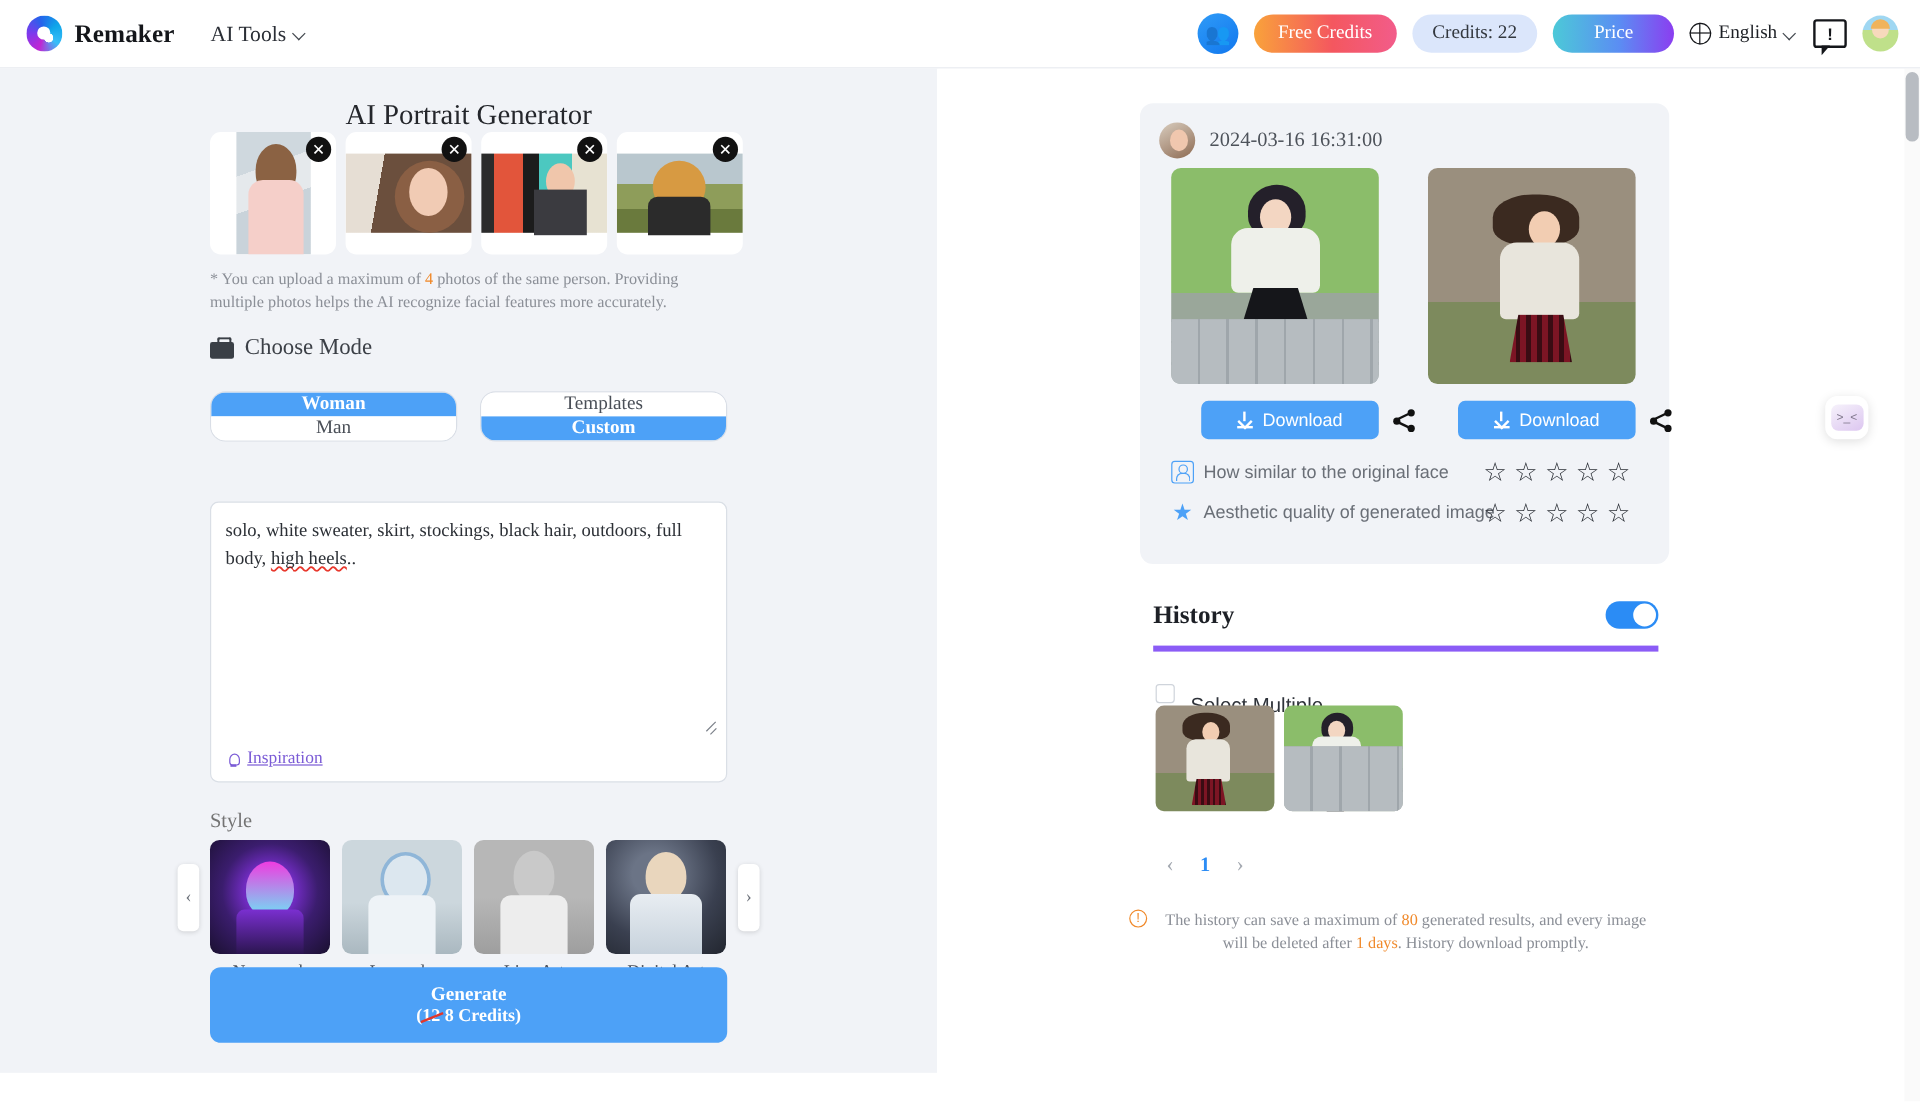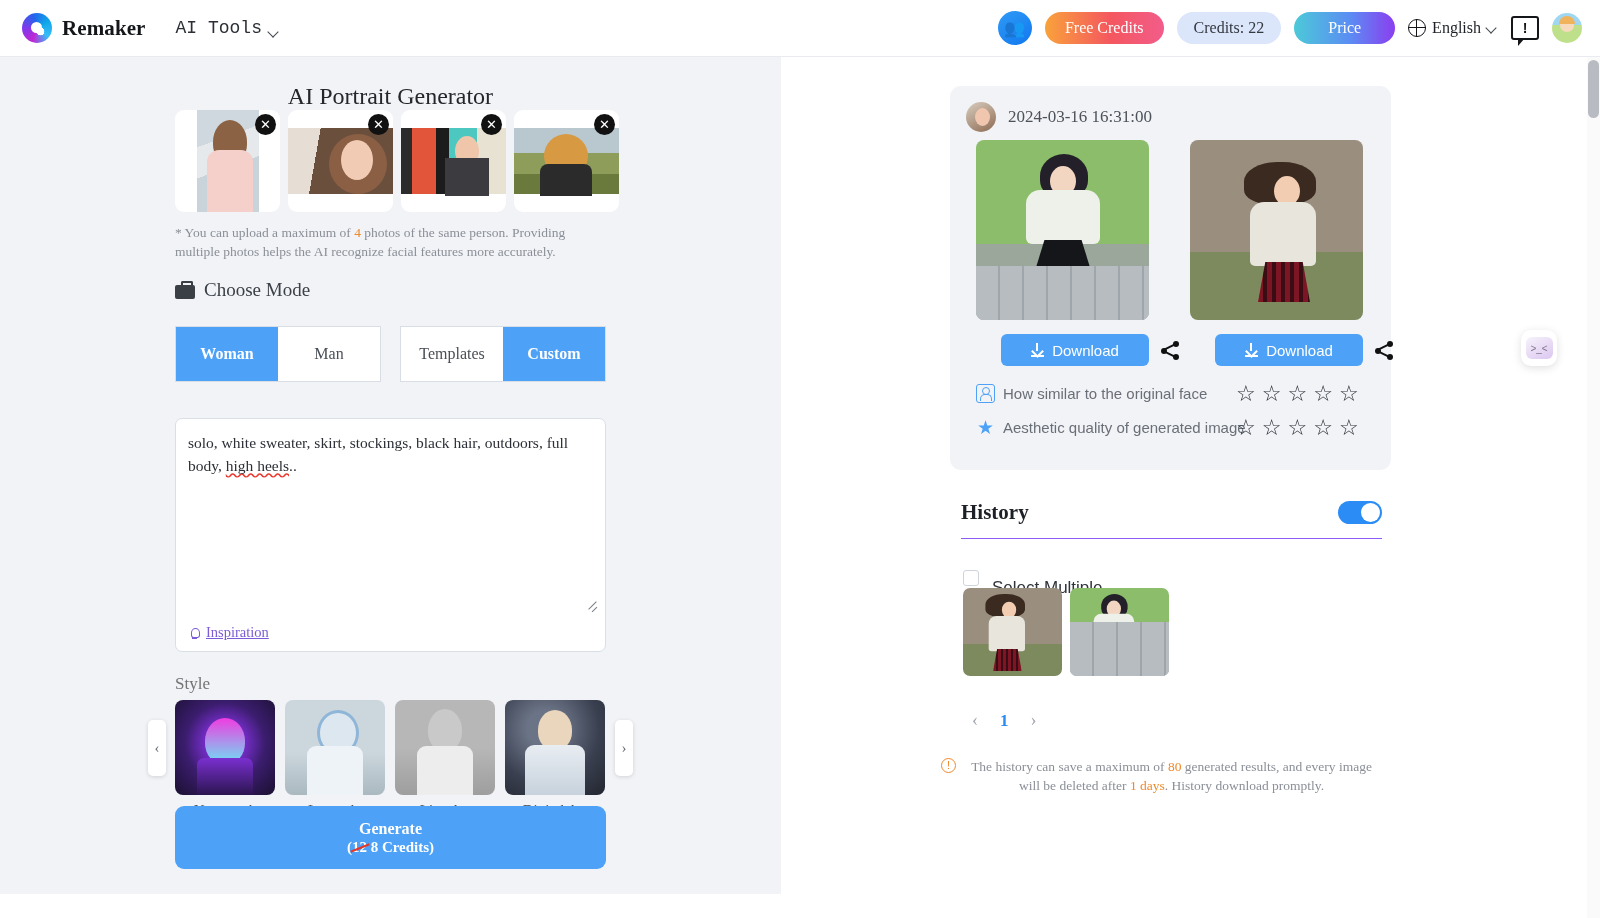--- a/index.html
+++ b/index.html
@@ -19,21 +19,21 @@
     display:flex; align-items:center; z-index:30;
   }
   #brand{ display:flex; align-items:center; gap:10px; margin-left:22px; }
   #logo{ width:30px; height:30px; border-radius:50%;
     background:
       radial-gradient(circle at 62% 62%, #ffffff 0 14%, rgba(255,255,255,0) 15%),
       conic-gradient(from 200deg, #c026d3, #7c3aed, #2563eb, #0ea5e9, #38bdf8, #c026d3);
     position:relative;}
   #logo:after{content:"";position:absolute;left:9px;top:9px;width:11px;height:11px;border-radius:50%;background:#fff;}
   #brand-name{ font-size:21px; font-weight:700; color:#14161a; letter-spacing:.1px;}
-  #ai-tools{ display:flex; align-items:flex-end; gap:7px; margin-left:30px; font-size:18px; color:#2b2f36; cursor:pointer;font-family:Liberation Mono, monospace;}
+  #ai-tools{ display:flex; align-items:center; gap:7px; margin-left:30px; font-size:18px; color:#2b2f36; cursor:pointer;}
   .chev{ width:11px; height:11px; display:inline-block; position:relative;}
   .chev:before{content:"";position:absolute;left:0;top:1px;width:7px;height:7px;border-right:1.6px solid #43484f;border-bottom:1.6px solid #43484f;transform:rotate(45deg);}
   #header-right{ margin-left:auto; display:flex; align-items:center; gap:13px; margin-right:18px;}
   #people-icon{ width:34px;height:34px;border-radius:50%;
     background:linear-gradient(145deg,#2f9bf7,#1177ee);
     display:flex;align-items:center;justify-content:center;color:#fff;font-size:17px;cursor:pointer;}
   #free-credits{ height:32px; padding:0 20px; border-radius:17px; color:#fff; font-size:16px;
     display:flex;align-items:center; background:linear-gradient(90deg,#f9a23b,#f4575f 55%,#f25c8a); cursor:pointer;}
   #credits-pill{ height:32px; padding:0 17px; border-radius:17px; font-size:16px; color:#33383f;
     display:flex;align-items:center; background:#dbe6fb; cursor:pointer;}
@@ -85,21 +85,21 @@
 
   #upload-note{position:absolute;left:175px;top:166px;width:432px;font-size:13.5px;line-height:19px;color:#8b8f97;}
   #upload-note .num{color:#f0892a;}
 
   #choose-mode{position:absolute;left:175px;top:222px;display:flex;align-items:center;gap:9px;}
   #mode-icon{width:20px;height:18px;position:relative;}
   #mode-icon:before{content:"";position:absolute;left:0;top:4px;width:20px;height:14px;border-radius:2px;background:#3a3f46;}
   #mode-icon:after{content:"";position:absolute;left:6px;top:0px;width:8px;height:5px;border:2px solid #3a3f46;border-bottom:none;border-radius:2px 2px 0 0;}
   #choose-mode-label{font-size:19px;color:#3c4047;}
 
-  .seg-group{position:absolute;display:flex;border:1px solid #d9dee6;border-radius:0;overflow:hidden;background:#fff;height:56px;}
+  .seg-group{position:absolute;display:flex;border:1px solid #d9dee6;border-radius:13px;overflow:hidden;background:#fff;height:42px;flex-direction:column;}
   #seg-gender{left:175px;top:269px;width:206px;}
   #seg-type{left:400px;top:269px;width:206px;}
   .seg{flex:1;display:flex;align-items:center;justify-content:center;font-size:16px;color:#4a4f57;cursor:pointer;background:#fff;}
   .seg.active{background:#4da1f7;color:#fff;font-weight:600;}
 
   #prompt-label{position:absolute;left:175px;top:333px;font-size:17px;color:#4b5059;margin-top:33px;}
   #prompt-box{position:absolute;left:175px;top:361px;width:431px;height:234px;background:#fff;border:1px solid #dadfe6;border-radius:7px;}
   #prompt-text{position:absolute;left:12px;top:12px;width:392px;font-size:15.5px;line-height:23px;color:#2c3036;}
   #prompt-text .sp{ text-decoration:underline wavy #e8392e; text-decoration-skip-ink:none;}
   #resize-grip{position:absolute;right:7px;bottom:42px;width:12px;height:12px;color:#7c818a;font-size:12px;}
@@ -187,21 +187,21 @@
   .rate-icon{width:19px;height:19px;margin-right:8px;position:relative;}
   #face-icon{border:1.7px solid #4da1f7;border-radius:3px;}
   #face-icon:before{content:"";position:absolute;left:5px;top:2px;width:6px;height:6px;border-radius:50%;border:1.4px solid #4da1f7;}
   #face-icon:after{content:"";position:absolute;left:3px;top:9px;width:10px;height:6px;border-radius:5px 5px 0 0;border:1.4px solid #4da1f7;border-bottom:none;}
   #star-icon{color:#4da1f7;font-size:19px;line-height:19px;text-align:center;}
   .rate-label{font-size:15px;color:#6a6f77;font-family:"Liberation Sans",sans-serif;}
   .stars{position:absolute;left:260px;display:flex;gap:6px;}
   .star{font-size:22px;line-height:22px;color:#2b2f36;cursor:pointer;}
 
   #history-head{position:absolute;left:180px;top:443px;width:421px;display:flex;align-items:center;
-    justify-content:space-between;padding-bottom:13px;border-bottom:1px solid #8b5cf6;}
+    justify-content:space-between;padding-bottom:13px;border-bottom:5px solid #8b5cf6;}
   #history-title{font-size:21px;font-weight:700;color:#1d2026;}
   #history-toggle{width:44px;height:23px;border-radius:13px;background:#2b8cf5;position:relative;cursor:pointer;}
   #history-toggle:after{content:"";position:absolute;right:2px;top:2px;width:19px;height:19px;border-radius:50%;background:#fff;}
   #select-multiple{position:absolute;left:182px;top:500px;display:flex;align-items:center;gap:13px;cursor:pointer;}
   #sm-box{width:16px;height:16px;border:1.5px solid #cfd4db;border-radius:3px;background:#fff;}
   #sm-label{font-size:17px;color:#2f333a;font-family:"Liberation Sans",sans-serif;margin-top:21px;}
   #history-thumbs{position:absolute;left:182px;top:531px;display:flex;gap:8px;}
   .hist-thumb{width:99px;height:88px;border-radius:7px;overflow:hidden;cursor:pointer;position:relative;}
   #hist-1{background:linear-gradient(180deg,#9a8f7e 0 64%,#7d8a5d 64% 100%);}
   #hist-2{background:linear-gradient(180deg,#8bbd6a 0 60%,#9aa79a 60% 100%);}

